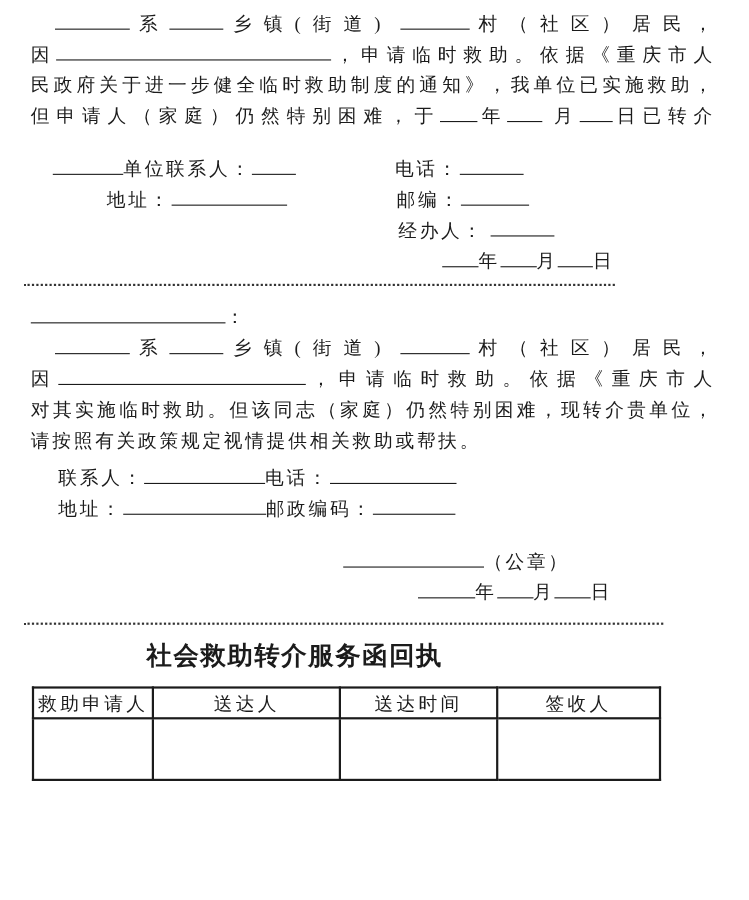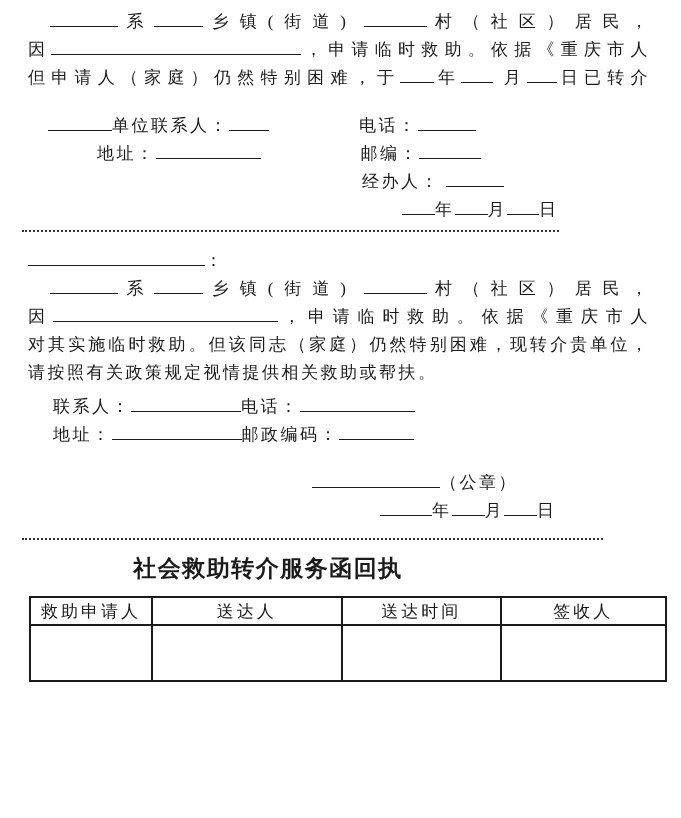--- a/index.html
+++ b/index.html
@@ -28,38 +28,39 @@
     font-weight:bold;font-size:23px;letter-spacing:1.5px;
     width:480px;text-align:center;line-height:34px;
   }
   .t1{margin-top:22px;}
   .t2{margin-top:12px;}
   .salut{margin-top:15px;}
   .contact-letter{margin-top:6px;}
   .sealblock{margin-top:20px;}
   table.receipt{
     margin-top:10px;margin-left:1px;
-    width:638px;border-collapse:collapse;table-layout:fixed;
+    width:572px;border-collapse:collapse;table-layout:fixed;
   }
   table.receipt th,table.receipt td{border:2px solid #1b1b1b;padding:0;}
   table.receipt th{
     height:26px;font-weight:normal;text-align:center;
     font-size:17px;letter-spacing:3px;
   }
   table.receipt td{height:54px;}
   col.c0{width:19.2%}col.c1{width:29.8%}col.c2{width:25%}col.c3{width:26%}
 </style>
 </head>
 <body>
 
 <div class="page">
 
   <div class="para">
       <div class="fline fill"><span class="sp" style="width: 22px;"></span><span class="blank" style="width: 68px;"></span><span class="t">系</span><span class="blank" style="width: 49px;"></span><span class="t">乡镇(街道) </span><span class="blank" style="width: 63px;"></span><span class="t">村（社区）居民，</span></div>
       <div class="fline fill"><span class="t">因</span><span class="blank" style="width: 250px;"></span><span class="t">，申请临时救助。依据《重庆市人</span></div>
+      <div class="fline fill"><span class="t">民政府关于进一步健全临时救助制度的通知》，我单位已实施救助，</span></div>
       <div class="fline fill"><span class="t">但申请人（家庭）仍然特别困难，于</span><span class="blank" style="width: 34px;"></span><span class="t">年</span><span class="blank" style="width: 32px;"></span><span class="t"> 月</span><span class="blank" style="width: 30px;"></span><span class="t">日已转介</span></div>
     </div>
 
   <div class="contact-top">
       <div class="fline"><span class="sp" style="width: 20px;"></span><span class="blank" style="width: 64px;"></span><span class="t">单位联系人：</span><span class="blank" style="width: 40px;"></span><span class="sp" style="width: 90px;"></span><span class="t">电话：</span><span class="blank" style="width: 58px;"></span></div>
       <div class="fline"><span class="sp" style="width: 69px;"></span><span class="t">地址：</span><span class="blank" style="width: 105px;"></span><span class="sp" style="width: 100px;"></span><span class="t">邮编：</span><span class="blank" style="width: 62px;"></span></div>
       <div class="fline"><span class="sp" style="width: 334px;"></span><span class="t">经办人：</span><span class="sp" style="width: 6px;"></span><span class="blank" style="width: 58px;"></span></div>
       <div class="fline"><span class="sp" style="width: 374px;"></span><span class="blank" style="width: 33px;"></span><span class="t">年</span><span class="blank" style="width: 33px;"></span><span class="t">月</span><span class="blank" style="width: 32px;"></span><span class="t">日</span></div>
     </div>
 

